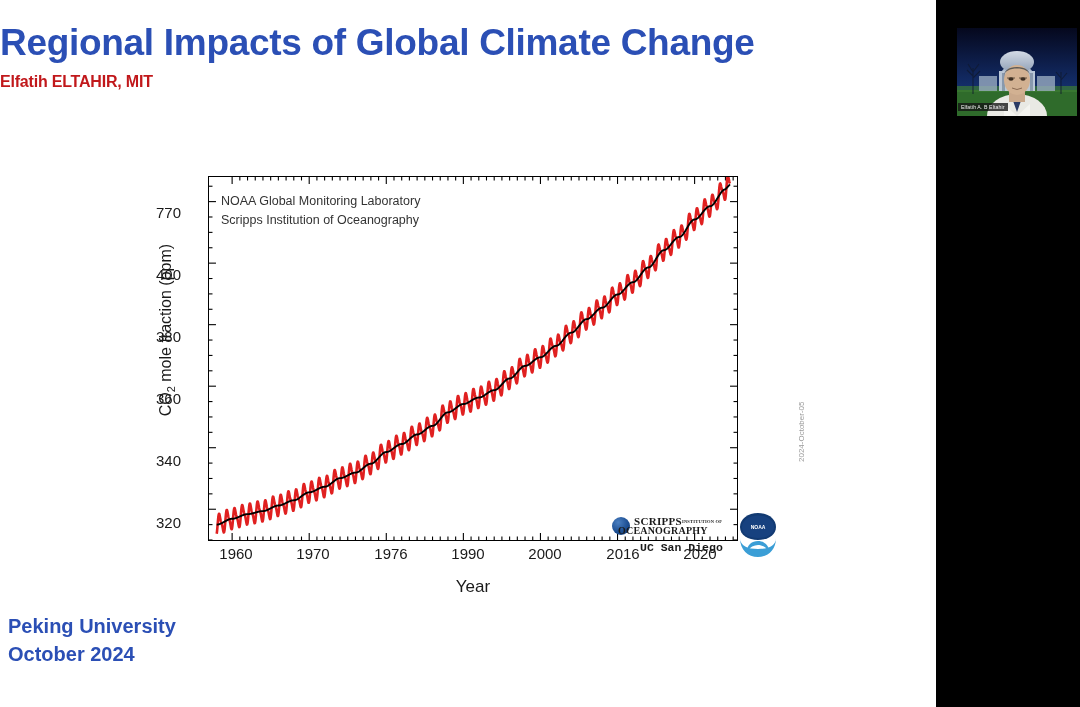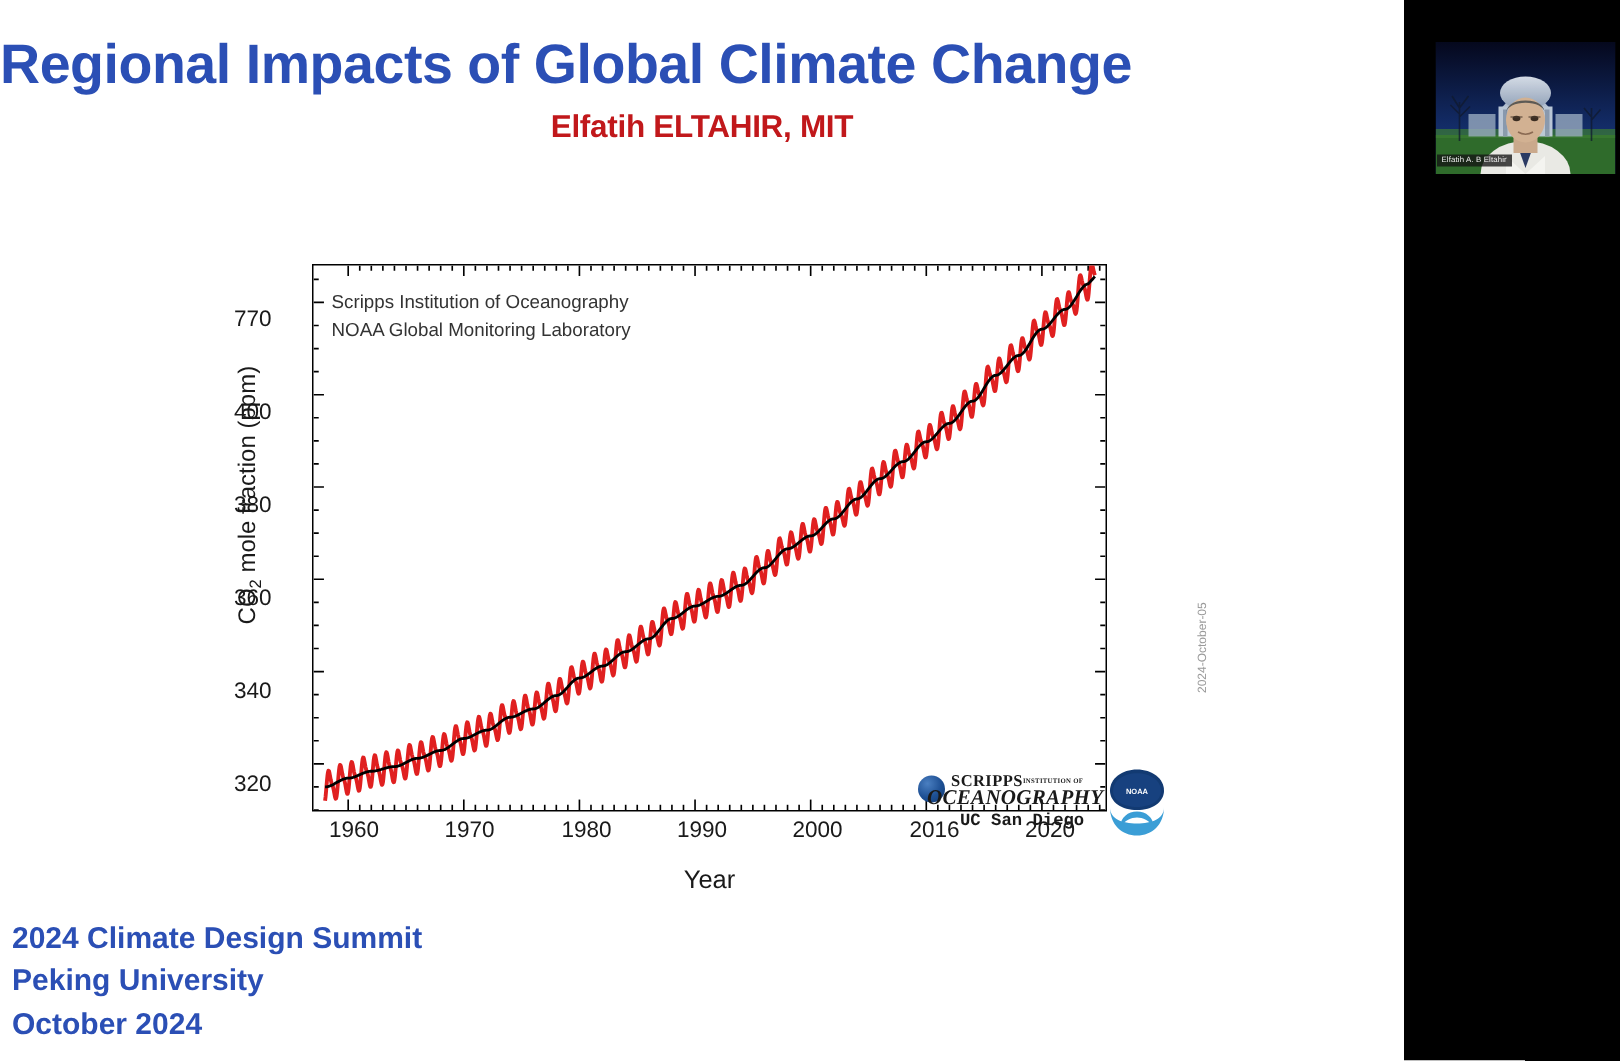--- a/index.html
+++ b/index.html
@@ -11,22 +11,22 @@
 
   
   .slide{position:absolute;left:0;top:0;width:936px;height:707px;background:#ffffff;}
 
   .slide-title{
     position:absolute;left:0;top:22px;width:936px;text-align:left;
     font-size:37px;font-weight:bold;color:#2B4FB5;letter-spacing:-0.3px;
     white-space:nowrap;
   }
   .slide-subtitle{
-    position:absolute;left:0;top:73px;width:936px;text-align:center;
-    font-size:21px;font-weight:bold;color:#C1181B;letter-spacing:-0.2px;
+    position:absolute;left:0;top:73px;width:936px;
+    font-size:16px;font-weight:bold;color:#C1181B;letter-spacing:-0.2px;
   }
 
   
   .figure{position:absolute;left:145px;top:145px;width:640px;height:445px;}
 
   .fig-title{
     position:absolute;left:63px;top:0px;width:530px;text-align:center;
     font-size:17px;color:#1a1a1a;white-space:nowrap;
   }
   .fig-title sub{font-size:11px;}
@@ -76,22 +76,22 @@
   
   .logos{position:absolute;left:403px;top:335px;width:165px;height:48px;}
   .scripps{position:absolute;left:0;top:2px;width:112px;height:44px;}
   .scripps-globe{
     position:absolute;left:0;top:3px;width:18px;height:18px;border-radius:50%;
     background:radial-gradient(circle at 35% 30%,#4a7fc1 0%,#1d4f93 55%,#123a72 100%);
   }
   .scripps-w1{position:absolute;left:22px;top:1px;font-size:11px;font-weight:bold;
     color:#1a1a1a;font-family:"Liberation Serif",serif;letter-spacing:0.3px;}
   .scripps-tiny{font-size:4.5px;letter-spacing:0.2px;vertical-align:2px;}
-  .scripps-w2{position:absolute;left:6px;top:11px;font-size:14px;font-weight:bold;
-    color:#1a1a1a;font-family:"Liberation Serif",serif;letter-spacing:0.2px;font-style:italic;}
+  .scripps-w2{position:absolute;left:6px;top:11px;font-size:10px;font-weight:bold;
+    color:#1a1a1a;font-family:"Liberation Serif",serif;letter-spacing:0.2px;}
   .scripps-w3{position:absolute;left:28px;top:27px;font-size:11.5px;font-weight:bold;
     color:#1a1a1a;font-family:Liberation Mono, monospace;}
   .noaa{position:absolute;left:126px;top:0px;width:40px;height:46px;}
 
   
   .footer{position:absolute;left:8px;top:612px;width:500px;
     font-size:20px;font-weight:bold;color:#2B4FB5;line-height:1.42;}
   .footer div{white-space:nowrap;}
 
   
@@ -124,21 +124,21 @@
 
       <div class="ytick" style="top:59px;">770</div>
       <div class="ytick" style="top:121px;">400</div>
       <div class="ytick" style="top:183px;">380</div>
       <div class="ytick" style="top:245px;">360</div>
       <div class="ytick" style="top:307px;">340</div>
       <div class="ytick" style="top:369px;">320</div>
 
       <div class="xtick" style="left:56px;">1960</div>
       <div class="xtick" style="left:133px;text-align:center;">1970</div>
-      <div class="xtick" style="left:211px;">1980</div>
+      <div class="xtick" style="left:211px;">1976</div>
       <div class="xtick" style="left:288px;">1990</div>
       <div class="xtick" style="left:365px;">2000</div>
       <div class="xtick" style="left:443px;">2016</div>
       <div class="xtick" style="left:520px;">2020</div>
 
       <div class="plotbox">
         <svg class="plot-svg" viewBox="0 0 530 365" preserveAspectRatio="none">
           <g id="ticks" stroke="#000" stroke-width="1.1">
               <line x1="23.21167883211679" y1="365" x2="23.21167883211679" y2="358"></line>
               <line x1="23.21167883211679" y1="0" x2="23.21167883211679" y2="7"></line>
@@ -319,22 +319,22 @@
               <line x1="0" y1="24.745762711864415" x2="7" y2="24.745762711864415"></line>
               <line x1="530" y1="24.745762711864415" x2="523" y2="24.745762711864415"></line>
               <line x1="0" y1="9.279661016949149" x2="3.5" y2="9.279661016949149"></line>
               <line x1="530" y1="9.279661016949149" x2="526.5" y2="9.279661016949149"></line>
             </g>
           <path id="co2-seasonal" fill="none" stroke="#E02020" stroke-width="2.6" stroke-linejoin="round" d="M7.74 358.72L8.06 356.28L8.38 352.89L8.70 349.00L9.03 345.16L9.35 341.92L9.67 339.68L9.99 338.65L10.32 338.80L10.64 339.89L10.96 341.56L11.28 343.41L11.61 345.10L11.93 346.45L12.25 347.47L12.57 348.28L12.90 349.12L13.22 350.19L13.54 351.60L13.86 353.31L14.18 355.10L14.51 356.60L14.83 357.42L15.15 357.21L15.47 355.78L15.80 353.16L16.12 349.61L16.44 345.58L16.76 341.61L17.09 338.26L17.41 335.92L17.73 334.80L18.05 334.88L18.38 335.92L18.70 337.55L19.02 339.37L19.34 341.06L19.67 342.42L19.99 343.46L20.31 344.31L20.63 345.20L20.95 346.34L21.28 347.84L21.60 349.65L21.92 351.54L22.24 353.18L22.57 354.14L22.89 354.09L23.21 352.84L23.53 350.40L23.86 347.01L24.18 343.13L24.50 339.31L24.82 336.08L25.15 333.86L25.47 332.85L25.79 333.02L26.11 334.13L26.44 335.82L26.76 337.69L27.08 339.41L27.40 340.80L27.73 341.85L28.05 342.69L28.37 343.56L28.69 344.67L29.01 346.12L29.34 347.86L29.66 349.68L29.98 351.22L30.30 352.08L30.63 351.91L30.95 350.52L31.27 347.94L31.59 344.43L31.92 340.43L32.24 336.51L32.56 333.19L32.88 330.89L33.21 329.81L33.53 329.92L33.85 331.00L34.17 332.66L34.50 334.51L34.82 336.22L35.14 337.62L35.46 338.68L35.78 339.56L36.11 340.47L36.43 341.63L36.75 343.15L37.07 344.97L37.40 346.88L37.72 348.52L38.04 349.50L38.36 349.45L38.69 348.20L39.01 345.76L39.33 342.38L39.65 338.51L39.98 334.70L40.30 331.49L40.62 329.29L40.94 328.30L41.27 328.49L41.59 329.63L41.91 331.36L42.23 333.26L42.55 335.02L42.88 336.44L43.20 337.52L43.52 338.41L43.84 339.33L44.17 340.47L44.49 341.97L44.81 343.76L45.13 345.63L45.46 347.21L45.78 348.12L46.10 348.00L46.42 346.66L46.75 344.12L47.07 340.66L47.39 336.71L47.71 332.83L48.04 329.56L48.36 327.30L48.68 326.27L49.00 326.43L49.32 327.54L49.65 329.25L49.97 331.14L50.29 332.89L50.61 334.32L50.94 335.41L51.26 336.32L51.58 337.26L51.90 338.45L52.23 339.99L52.55 341.83L52.87 343.76L53.19 345.41L53.52 346.39L53.84 346.36L54.16 345.11L54.48 342.67L54.81 339.28L55.13 335.39L55.45 331.56L55.77 328.32L56.09 326.09L56.42 325.06L56.74 325.21L57.06 326.31L57.38 327.99L57.71 329.84L58.03 331.54L58.35 332.90L58.67 333.92L59.00 334.75L59.32 335.59L59.64 336.67L59.96 338.09L60.29 339.81L60.61 341.60L60.93 343.11L61.25 343.94L61.58 343.74L61.90 342.33L62.22 339.72L62.54 336.17L62.86 332.15L63.19 328.20L63.51 324.85L63.83 322.52L64.15 321.41L64.48 321.50L64.80 322.55L65.12 324.19L65.44 326.02L65.77 327.71L66.09 329.08L66.41 330.12L66.73 330.98L67.06 331.88L67.38 333.02L67.70 334.53L68.02 336.34L68.35 338.24L68.67 339.87L68.99 340.84L69.31 340.79L69.64 339.54L69.96 337.10L70.28 333.71L70.60 329.83L70.92 326.00L71.25 322.76L71.57 320.53L71.89 319.51L72.21 319.67L72.54 320.77L72.86 322.45L73.18 324.31L73.50 326.02L73.83 327.39L74.15 328.42L74.47 329.25L74.79 330.10L75.12 331.19L75.44 332.62L75.76 334.35L76.08 336.15L76.41 337.67L76.73 338.51L77.05 338.32L77.37 336.91L77.69 334.31L78.02 330.78L78.34 326.77L78.66 322.82L78.98 319.48L79.31 317.16L79.63 316.07L79.95 316.16L80.27 317.22L80.60 318.87L80.92 320.70L81.24 322.40L81.56 323.78L81.89 324.83L82.21 325.70L82.53 326.60L82.85 327.75L83.18 329.25L83.50 331.07L83.82 332.97L84.14 334.61L84.46 335.58L84.79 335.53L85.11 334.28L85.43 331.84L85.75 328.44L86.08 324.54L86.40 320.69L86.72 317.42L87.04 315.15L87.37 314.09L87.69 314.20L88.01 315.26L88.33 316.88L88.66 318.68L88.98 320.32L89.30 321.63L89.62 322.59L89.95 323.35L90.27 324.12L90.59 325.13L90.91 326.48L91.23 328.13L91.56 329.84L91.88 331.28L92.20 332.03L92.52 331.76L92.85 330.26L93.17 327.58L93.49 323.96L93.81 319.86L94.14 315.83L94.46 312.40L94.78 310.00L95.10 308.82L95.43 308.84L95.75 309.82L96.07 311.40L96.39 313.16L96.72 314.79L97.04 316.11L97.36 317.10L97.68 317.91L98.00 318.76L98.33 319.86L98.65 321.33L98.97 323.11L99.29 324.99L99.62 326.60L99.94 327.55L100.26 327.50L100.58 326.24L100.91 323.80L101.23 320.41L101.55 316.52L101.87 312.69L102.20 309.45L102.52 307.22L102.84 306.19L103.16 306.35L103.49 307.44L103.81 309.12L104.13 310.97L104.45 312.67L104.77 314.03L105.10 315.05L105.42 315.88L105.74 316.72L106.06 317.80L106.39 319.22L106.71 320.94L107.03 322.73L107.35 324.24L107.68 325.07L108.00 324.88L108.32 323.46L108.64 320.85L108.97 317.31L109.29 313.28L109.61 309.33L109.93 305.98L110.26 303.65L110.58 302.54L110.90 302.63L111.22 303.68L111.55 305.32L111.87 307.15L112.19 308.84L112.51 310.21L112.83 311.26L113.16 312.11L113.48 313.01L113.80 314.15L114.12 315.66L114.45 317.47L114.77 319.37L115.09 321.00L115.41 321.97L115.74 321.92L116.06 320.67L116.38 318.23L116.70 314.83L117.03 310.92L117.35 307.06L117.67 303.79L117.99 301.52L118.32 300.45L118.64 300.55L118.96 301.59L119.28 303.20L119.60 304.99L119.93 306.62L120.25 307.91L120.57 308.85L120.89 309.59L121.22 310.35L121.54 311.34L121.86 312.68L122.18 314.30L122.51 316.00L122.83 317.42L123.15 318.15L123.47 317.86L123.80 316.34L124.12 313.64L124.44 310.00L124.76 305.88L125.09 301.83L125.41 298.39L125.73 295.97L126.05 294.77L126.37 294.77L126.70 295.74L127.02 297.29L127.34 299.04L127.66 300.66L127.99 301.96L128.31 302.94L128.63 303.74L128.95 304.58L129.28 305.67L129.60 307.13L129.92 308.90L130.24 310.77L130.57 312.38L130.89 313.33L131.21 313.27L131.53 312.01L131.86 309.57L132.18 306.18L132.50 302.29L132.82 298.46L133.14 295.22L133.47 292.99L133.79 291.96L134.11 292.12L134.43 293.22L134.76 294.89L135.08 296.74L135.40 298.44L135.72 299.80L136.05 300.83L136.37 301.65L136.69 302.49L137.01 303.57L137.34 305.00L137.66 306.71L137.98 308.50L138.30 310.02L138.63 310.84L138.95 310.65L139.27 309.23L139.59 306.62L139.91 303.08L140.24 299.05L140.56 295.10L140.88 291.75L141.20 289.42L141.53 288.32L141.85 288.40L142.17 289.45L142.49 291.09L142.82 292.92L143.14 294.61L143.46 295.98L143.78 297.03L144.11 297.89L144.43 298.78L144.75 299.93L145.07 301.43L145.40 303.24L145.72 305.14L146.04 306.77L146.36 307.74L146.68 307.70L147.01 306.44L147.33 304.00L147.65 300.59L147.97 296.69L148.30 292.83L148.62 289.55L148.94 287.27L149.26 286.20L149.59 286.30L149.91 287.33L150.23 288.94L150.55 290.72L150.88 292.34L151.20 293.62L151.52 294.56L151.84 295.29L152.17 296.04L152.49 297.03L152.81 298.35L153.13 299.97L153.45 301.66L153.78 303.06L154.10 303.79L154.42 303.48L154.74 301.96L155.07 299.24L155.39 295.60L155.71 291.47L156.03 287.41L156.36 283.96L156.68 281.53L157.00 280.32L157.32 280.32L157.65 281.27L157.97 282.82L158.29 284.56L158.61 286.17L158.94 287.47L159.26 288.44L159.58 289.23L159.90 290.06L160.23 291.15L160.55 292.60L160.87 294.37L161.19 296.24L161.51 297.84L161.84 298.79L162.16 298.73L162.48 297.47L162.80 295.02L163.13 291.61L163.45 287.69L163.77 283.80L164.09 280.50L164.42 278.18L164.74 277.07L165.06 277.12L165.38 278.11L165.71 279.66L166.03 281.38L166.35 282.93L166.67 284.15L167.00 285.02L167.32 285.68L167.64 286.35L167.96 287.26L168.28 288.50L168.61 290.03L168.93 291.64L169.25 292.96L169.57 293.60L169.90 293.21L170.22 291.60L170.54 288.79L170.86 285.06L171.19 280.85L171.51 276.70L171.83 273.17L172.15 270.65L172.48 269.37L172.80 269.28L173.12 270.16L173.44 271.64L173.77 273.31L174.09 274.85L174.41 276.08L174.73 277.00L175.05 277.73L175.38 278.52L175.70 279.56L176.02 280.97L176.34 282.70L176.67 284.54L176.99 286.12L177.31 287.05L177.63 286.98L177.96 285.72L178.28 283.27L178.60 279.87L178.92 275.97L179.25 272.12L179.57 268.86L179.89 266.59L180.21 265.53L180.54 265.64L180.86 266.69L181.18 268.32L181.50 270.12L181.82 271.76L182.15 273.06L182.47 274.02L182.79 274.78L183.11 275.56L183.44 276.57L183.76 277.92L184.08 279.56L184.40 281.28L184.73 282.72L185.05 283.47L185.37 283.19L185.69 281.70L186.02 279.01L186.34 275.39L186.66 271.29L186.98 267.26L187.31 263.84L187.63 261.44L187.95 260.26L188.27 260.28L188.59 261.26L188.92 262.83L189.24 264.60L189.56 266.23L189.88 267.55L190.21 268.54L190.53 269.35L190.85 270.20L191.17 271.30L191.50 272.77L191.82 274.55L192.14 276.42L192.46 278.04L192.79 278.99L193.11 278.93L193.43 277.68L193.75 275.23L194.08 271.82L194.40 267.91L194.72 264.05L195.04 260.77L195.36 258.48L195.69 257.40L196.01 257.48L196.33 258.51L196.65 260.10L196.98 261.87L197.30 263.47L197.62 264.74L197.94 265.66L198.27 266.38L198.59 267.12L198.91 268.08L199.23 269.39L199.56 270.99L199.88 272.66L200.20 274.04L200.52 274.75L200.85 274.43L201.17 272.88L201.49 270.15L201.81 266.48L202.14 262.33L202.46 258.26L202.78 254.79L203.10 252.34L203.42 251.12L203.75 251.09L204.07 252.03L204.39 253.56L204.71 255.29L205.04 256.88L205.36 258.16L205.68 259.12L206.00 259.90L206.33 260.72L206.65 261.80L206.97 263.25L207.29 265.01L207.62 266.86L207.94 268.46L208.26 269.41L208.58 269.35L208.91 268.09L209.23 265.64L209.55 262.24L209.87 258.34L210.19 254.48L210.52 251.21L210.84 248.93L211.16 247.86L211.48 247.96L211.81 249.01L212.13 250.62L212.45 252.40L212.77 254.03L213.10 255.32L213.42 256.27L213.74 257.01L214.06 257.77L214.39 258.76L214.71 260.09L215.03 261.72L215.35 263.42L215.68 264.83L216.00 265.57L216.32 265.27L216.64 263.76L216.96 261.05L217.29 257.41L217.61 253.29L217.93 249.25L218.25 245.80L218.58 243.38L218.90 242.19L219.22 242.19L219.54 243.15L219.87 244.71L220.19 246.46L220.51 248.08L220.83 249.38L221.16 250.36L221.48 251.15L221.80 251.99L222.12 253.09L222.45 254.54L222.77 256.32L223.09 258.18L223.41 259.79L223.73 260.74L224.06 260.68L224.38 259.43L224.70 256.97L225.02 253.55L225.35 249.62L225.67 245.72L225.99 242.40L226.31 240.06L226.64 238.91L226.96 238.94L227.28 239.89L227.60 241.40L227.93 243.08L228.25 244.60L228.57 245.77L228.89 246.59L229.22 247.20L229.54 247.82L229.86 248.68L230.18 249.87L230.50 251.35L230.83 252.89L231.15 254.16L231.47 254.74L231.79 254.29L232.12 252.62L232.44 249.76L232.76 245.97L233.08 241.70L233.41 237.50L233.73 233.91L234.05 231.34L234.37 230.00L234.70 229.86L235.02 230.69L235.34 232.12L235.66 233.74L235.99 235.24L236.31 236.43L236.63 237.30L236.95 238.00L237.27 238.75L237.60 239.76L237.92 241.15L238.24 242.86L238.56 244.67L238.89 246.24L239.21 247.16L239.53 247.08L239.85 245.82L240.18 243.37L240.50 239.97L240.82 236.07L241.14 232.21L241.47 228.94L241.79 226.67L242.11 225.61L242.43 225.72L242.76 226.76L243.08 228.38L243.40 230.17L243.72 231.81L244.05 233.11L244.37 234.06L244.69 234.81L245.01 235.58L245.33 236.58L245.66 237.92L245.98 239.55L246.30 241.26L246.62 242.69L246.95 243.43L247.27 243.15L247.59 241.64L247.91 238.94L248.24 235.32L248.56 231.21L248.88 227.17L249.20 223.74L249.53 221.32L249.85 220.14L250.17 220.15L250.49 221.12L250.82 222.68L251.14 224.44L251.46 226.07L251.78 227.37L252.10 228.36L252.43 229.16L252.75 230.01L253.07 231.11L253.39 232.57L253.72 234.35L254.04 236.22L254.36 237.83L254.68 238.78L255.01 238.72L255.33 237.47L255.65 235.02L255.97 231.63L256.30 227.74L256.62 223.90L256.94 220.65L257.26 218.40L257.59 217.36L257.91 217.50L258.23 218.58L258.55 220.24L258.87 222.07L259.20 223.75L259.52 225.09L259.84 226.09L260.16 226.89L260.49 227.71L260.81 228.76L261.13 230.15L261.45 231.85L261.78 233.61L262.10 235.09L262.42 235.89L262.74 235.66L263.07 234.22L263.39 231.58L263.71 228.01L264.03 223.96L264.36 219.97L264.68 216.60L265.00 214.24L265.32 213.11L265.64 213.17L265.97 214.19L266.29 215.81L266.61 217.61L266.93 219.28L267.26 220.63L267.58 221.66L267.90 222.50L268.22 223.38L268.55 224.50L268.87 225.99L269.19 227.79L269.51 229.68L269.84 231.31L270.16 232.27L270.48 232.22L270.80 230.97L271.13 228.52L271.45 225.13L271.77 221.23L272.09 217.38L272.41 214.13L272.74 211.87L273.06 210.81L273.38 210.94L273.70 212.00L274.03 213.64L274.35 215.45L274.67 217.11L274.99 218.43L275.32 219.40L275.64 220.18L275.96 220.97L276.28 222.00L276.61 223.37L276.93 225.03L277.25 226.76L277.57 228.22L277.90 228.99L278.22 228.73L278.54 227.26L278.86 224.59L279.18 220.99L279.51 216.91L279.83 212.90L280.15 209.50L280.47 207.11L280.80 205.95L281.12 205.99L281.44 206.99L281.76 208.57L282.09 210.36L282.41 212.00L282.73 213.33L283.05 214.34L283.38 215.16L283.70 216.02L284.02 217.13L284.34 218.61L284.67 220.40L284.99 222.28L285.31 223.90L285.63 224.85L285.95 224.80L286.28 223.55L286.60 221.10L286.92 217.68L287.24 213.76L287.57 209.88L287.89 206.57L288.21 204.26L288.53 203.14L288.86 203.19L289.18 204.18L289.50 205.73L289.82 207.45L290.15 209.01L290.47 210.22L290.79 211.09L291.11 211.75L291.44 212.42L291.76 213.33L292.08 214.57L292.40 216.11L292.73 217.71L293.05 219.03L293.37 219.67L293.69 219.28L294.01 217.67L294.34 214.87L294.66 211.13L294.98 206.92L295.30 202.77L295.63 199.24L295.95 196.73L296.27 195.44L296.59 195.36L296.92 196.24L297.24 197.71L297.56 199.38L297.88 200.92L298.21 202.15L298.53 203.07L298.85 203.80L299.17 204.59L299.50 205.63L299.82 207.04L300.14 208.78L300.46 210.61L300.78 212.19L301.11 213.12L301.43 213.05L301.75 211.79L302.07 209.34L302.40 205.92L302.72 201.99L303.04 198.10L303.36 194.79L303.69 192.46L304.01 191.33L304.33 191.37L304.65 192.34L304.98 193.87L305.30 195.57L305.62 197.11L305.94 198.30L306.27 199.14L306.59 199.78L306.91 200.43L307.23 201.31L307.55 202.52L307.88 204.03L308.20 205.61L308.52 206.90L308.84 207.51L309.17 207.09L309.49 205.45L309.81 202.62L310.13 198.86L310.46 194.61L310.78 190.44L311.10 186.88L311.42 184.34L311.75 183.03L312.07 182.91L312.39 183.77L312.71 185.22L313.04 186.87L313.36 188.39L313.68 189.60L314.00 190.49L314.32 191.21L314.65 191.97L314.97 193.00L315.29 194.40L315.61 196.12L315.94 197.95L316.26 199.52L316.58 200.44L316.90 200.37L317.23 199.11L317.55 196.66L317.87 193.26L318.19 189.36L318.52 185.50L318.84 182.23L319.16 179.95L319.48 178.88L319.81 178.99L320.13 180.03L320.45 181.64L320.77 183.42L321.09 185.05L321.42 186.34L321.74 187.29L322.06 188.03L322.38 188.79L322.71 189.78L323.03 191.11L323.35 192.74L323.67 194.44L324.00 195.85L324.32 196.59L324.64 196.29L324.96 194.78L325.29 192.07L325.61 188.43L325.93 184.32L326.25 180.27L326.58 176.83L326.90 174.40L327.22 173.21L327.54 173.21L327.86 174.17L328.19 175.73L328.51 177.48L328.83 179.10L329.15 180.40L329.48 181.38L329.80 182.18L330.12 183.01L330.44 184.11L330.77 185.57L331.09 187.34L331.41 189.21L331.73 190.81L332.06 191.76L332.38 191.70L332.70 190.45L333.02 188.00L333.35 184.59L333.67 180.66L333.99 176.78L334.31 173.48L334.64 171.17L334.96 170.06L335.28 170.12L335.60 171.11L335.92 172.67L336.25 174.39L336.57 175.96L336.89 177.18L337.21 178.05L337.54 178.72L337.86 179.41L338.18 180.32L338.50 181.57L338.83 183.12L339.15 184.73L339.47 186.06L339.79 186.71L340.12 186.33L340.44 184.73L340.76 181.93L341.08 178.21L341.41 174.00L341.73 169.87L342.05 166.34L342.37 163.84L342.69 162.56L343.02 162.49L343.34 163.38L343.66 164.86L343.98 166.54L344.31 168.09L344.63 169.33L344.95 170.24L345.27 170.99L345.60 171.78L345.92 172.82L346.24 174.24L346.56 175.98L346.89 177.81L347.21 179.40L347.53 180.33L347.85 180.26L348.18 179.00L348.50 176.55L348.82 173.13L349.14 169.20L349.46 165.30L349.79 161.98L350.11 159.65L350.43 158.51L350.75 158.54L351.08 159.49L351.40 161.01L351.72 162.70L352.04 164.22L352.37 165.40L352.69 166.23L353.01 166.85L353.33 167.48L353.66 168.34L353.98 169.54L354.30 171.03L354.62 172.59L354.95 173.86L355.27 174.45L355.59 174.01L355.91 172.35L356.23 169.50L356.56 165.72L356.88 161.46L357.20 157.27L357.52 153.69L357.85 151.13L358.17 149.80L358.49 149.67L358.81 150.51L359.14 151.94L359.46 153.57L359.78 155.08L360.10 156.27L360.43 157.15L360.75 157.86L361.07 158.61L361.39 159.63L361.72 161.02L362.04 162.73L362.36 164.55L362.68 166.12L363.00 167.04L363.33 166.96L363.65 165.70L363.97 163.25L364.29 159.83L364.62 155.89L364.94 152.00L365.26 148.67L365.58 146.33L365.91 145.19L366.23 145.21L366.55 146.16L366.87 147.68L367.20 149.36L367.52 150.87L367.84 152.04L368.16 152.86L368.49 153.47L368.81 154.10L369.13 154.95L369.45 156.14L369.77 157.62L370.10 159.17L370.42 160.43L370.74 161.02L371.06 160.57L371.39 158.90L371.71 156.04L372.03 152.24L372.35 147.97L372.68 143.77L373.00 140.18L373.32 137.61L373.64 136.28L373.97 136.14L374.29 136.97L374.61 138.39L374.93 140.02L375.26 141.51L375.58 142.70L375.90 143.58L376.22 144.28L376.55 145.03L376.87 146.04L377.19 147.42L377.51 149.13L377.83 150.95L378.16 152.51L378.48 153.43L378.80 153.35L379.12 152.09L379.45 149.64L379.77 146.23L380.09 142.31L380.41 138.43L380.74 135.13L381.06 132.82L381.38 131.70L381.70 131.76L382.03 132.75L382.35 134.31L382.67 136.04L382.99 137.60L383.32 138.82L383.64 139.70L383.96 140.37L384.28 141.05L384.60 141.96L384.93 143.22L385.25 144.76L385.57 146.37L385.89 147.71L386.22 148.35L386.54 147.97L386.86 146.37L387.18 143.58L387.51 139.85L387.83 135.65L388.15 131.51L388.47 127.99L388.80 125.48L389.12 124.21L389.44 124.13L389.76 125.02L390.09 126.50L390.41 128.18L390.73 129.73L391.05 130.97L391.37 131.89L391.70 132.63L392.02 133.42L392.34 134.47L392.66 135.88L392.99 137.62L393.31 139.46L393.63 141.04L393.95 141.97L394.28 141.91L394.60 140.65L394.92 138.20L395.24 134.78L395.57 130.84L395.89 126.95L396.21 123.63L396.53 121.29L396.86 120.15L397.18 120.18L397.50 121.14L397.82 122.66L398.14 124.34L398.47 125.87L398.79 127.04L399.11 127.87L399.43 128.49L399.76 129.12L400.08 129.99L400.40 131.18L400.72 132.67L401.05 134.23L401.37 135.51L401.69 136.10L402.01 135.66L402.34 134.00L402.66 131.15L402.98 127.36L403.30 123.10L403.63 118.91L403.95 115.33L404.27 112.77L404.59 111.44L404.91 111.31L405.24 112.15L405.56 113.58L405.88 115.22L406.20 116.72L406.53 117.92L406.85 118.80L407.17 119.50L407.49 120.26L407.82 121.27L408.14 122.66L408.46 124.38L408.78 126.19L409.11 127.76L409.43 128.68L409.75 128.61L410.07 127.35L410.40 124.90L410.72 121.48L411.04 117.55L411.36 113.66L411.68 110.35L412.01 108.03L412.33 106.91L412.65 106.95L412.97 107.92L413.30 109.46L413.62 111.17L413.94 112.71L414.26 113.91L414.59 114.76L414.91 115.40L415.23 116.06L415.55 116.95L415.88 118.18L416.20 119.69L416.52 121.28L416.84 122.58L417.17 123.20L417.49 122.79L417.81 121.16L418.13 118.34L418.45 114.58L418.78 110.35L419.10 106.19L419.42 102.64L419.74 100.10L420.07 98.80L420.39 98.70L420.71 99.56L421.03 101.02L421.36 102.68L421.68 104.20L422.00 105.42L422.32 106.32L422.65 107.04L422.97 107.82L423.29 108.85L423.61 110.25L423.94 111.98L424.26 113.80L424.58 115.38L424.90 116.31L425.23 116.23L425.55 114.97L425.87 112.52L426.19 109.09L426.51 105.15L426.84 101.24L427.16 97.90L427.48 95.55L427.80 94.39L428.13 94.39L428.45 95.32L428.77 96.81L429.09 98.46L429.42 99.95L429.74 101.09L430.06 101.88L430.38 102.46L430.71 103.05L431.03 103.87L431.35 105.02L431.67 106.46L432.00 107.98L432.32 109.20L432.64 109.75L432.96 109.26L433.28 107.55L433.61 104.65L433.93 100.82L434.25 96.51L434.57 92.27L434.90 88.64L435.22 86.04L435.54 84.67L435.86 84.49L436.19 85.29L436.51 86.68L436.83 88.27L437.15 89.74L437.48 90.90L437.80 91.75L438.12 92.42L438.44 93.15L438.77 94.14L439.09 95.51L439.41 97.20L439.73 99.00L440.05 100.56L440.38 101.47L440.70 101.39L441.02 100.13L441.34 97.67L441.67 94.23L441.99 90.28L442.31 86.35L442.63 82.98L442.96 80.60L443.28 79.40L443.60 79.36L443.92 80.25L444.25 81.69L444.57 83.29L444.89 84.72L445.21 85.80L445.54 86.52L445.86 87.04L446.18 87.56L446.50 88.31L446.82 89.39L447.15 90.76L447.47 92.20L447.79 93.35L448.11 93.81L448.44 93.25L448.76 91.47L449.08 88.49L449.40 84.58L449.73 80.19L450.05 75.88L450.37 72.18L450.69 69.50L451.02 68.05L451.34 67.81L451.66 68.54L451.98 69.87L452.31 71.40L452.63 72.81L452.95 73.91L453.27 74.70L453.59 75.33L453.92 76.01L454.24 76.96L454.56 78.29L454.88 79.96L455.21 81.73L455.53 83.27L455.85 84.16L456.17 84.07L456.50 82.80L456.82 80.35L457.14 76.93L457.46 73.00L457.79 69.10L458.11 65.78L458.43 63.45L458.75 62.31L459.08 62.34L459.40 63.29L459.72 64.82L460.04 66.50L460.36 68.02L460.69 69.20L461.01 70.03L461.33 70.65L461.65 71.28L461.98 72.14L462.30 73.34L462.62 74.83L462.94 76.39L463.27 77.66L463.59 78.25L463.91 77.81L464.23 76.15L464.56 73.30L464.88 69.52L465.20 65.26L465.52 61.07L465.85 57.49L466.17 54.93L466.49 53.60L466.81 53.47L467.14 54.31L467.46 55.74L467.78 57.37L468.10 58.88L468.42 60.07L468.75 60.95L469.07 61.66L469.39 62.41L469.71 63.43L470.04 64.82L470.36 66.53L470.68 68.35L471.00 69.92L471.33 70.84L471.65 70.77L471.97 69.50L472.29 67.05L472.62 63.61L472.94 59.65L473.26 55.72L473.58 52.35L473.91 49.96L474.23 48.76L474.55 48.71L474.87 49.59L475.19 51.03L475.52 52.62L475.84 54.04L476.16 55.12L476.48 55.84L476.81 56.34L477.13 56.86L477.45 57.60L477.77 58.67L478.10 60.03L478.42 61.46L478.74 62.60L479.06 63.06L479.39 62.48L479.71 60.69L480.03 57.70L480.35 53.78L480.68 49.39L481.00 45.07L481.32 41.35L481.64 38.67L481.96 37.21L482.29 36.96L482.61 37.68L482.93 39.00L483.25 40.52L483.58 41.92L483.90 43.02L484.22 43.81L484.54 44.43L484.87 45.10L485.19 46.05L485.51 47.37L485.83 49.03L486.16 50.81L486.48 52.34L486.80 53.23L487.12 53.14L487.45 51.87L487.77 49.42L488.09 46.00L488.41 42.07L488.73 38.17L489.06 34.85L489.38 32.52L489.70 31.38L490.02 31.40L490.35 32.36L490.67 33.88L490.99 35.57L491.31 37.09L491.64 38.27L491.96 39.10L492.28 39.71L492.60 40.35L492.93 41.21L493.25 42.41L493.57 43.90L493.89 45.46L494.22 46.73L494.54 47.32L494.86 46.88L495.18 45.22L495.50 42.37L495.83 38.59L496.15 34.33L496.47 30.14L496.79 26.55L497.12 24.00L497.44 22.67L497.76 22.54L498.08 23.37L498.41 24.81L498.73 26.44L499.05 27.95L499.37 29.14L499.70 30.02L500.02 30.73L500.34 31.48L500.66 32.50L500.99 33.89L501.31 35.60L501.63 37.42L501.95 38.99L502.27 39.91L502.60 39.83L502.92 38.57L503.24 36.11L503.56 32.68L503.89 28.72L504.21 24.80L504.53 21.44L504.85 19.06L505.18 17.86L505.50 17.83L505.82 18.72L506.14 20.17L506.47 21.77L506.79 23.21L507.11 24.30L507.43 25.03L507.76 25.55L508.08 26.09L508.40 26.84L508.72 27.93L509.05 29.31L509.37 30.76L509.69 31.92L510.01 32.40L510.33 31.84L510.66 30.07L510.98 27.10L511.30 23.20L511.62 18.82L511.95 14.52L512.27 10.83L512.59 8.16L512.91 6.72L513.24 6.49L513.56 7.22L513.88 8.56L514.20 10.10L514.53 11.51L514.85 12.62L515.17 13.42L515.49 14.06L515.82 14.74L516.14 15.70L516.46 17.03L516.78 18.70L517.10 20.48L517.43 22.02L517.75 22.91L518.07 22.82L518.39 21.56L518.72 18.77L519.04 15.05L519.36 10.84L519.68 6.70L520.01 3.17L520.33 0.65L520.65 -0.65L520.97 -0.76L521.30 0.09L521.62 1.52L521.94 3.13L522.26 4.60L522.59 5.75L522.91 6.55"></path>
           <path id="co2-trend" fill="none" stroke="#000000" stroke-width="1.9" stroke-linejoin="round" d="M7.74 349.53L8.06 349.53L8.38 349.50L8.70 349.47L9.03 349.42L9.35 349.36L9.67 349.28L9.99 349.20L10.32 349.10L10.64 348.99L10.96 348.87L11.28 348.75L11.61 348.62L11.93 348.47L12.25 348.33L12.57 348.17L12.90 348.01L13.22 347.84L13.54 347.67L13.86 347.50L14.18 347.32L14.51 347.14L14.83 346.96L15.15 346.78L15.47 346.60L15.80 346.41L16.12 346.23L16.44 346.05L16.76 345.87L17.09 345.69L17.41 345.52L17.73 345.35L18.05 345.18L18.38 345.02L18.70 344.87L19.02 344.72L19.34 344.58L19.67 344.44L19.99 344.32L20.31 344.20L20.63 344.09L20.95 344.00L21.28 343.91L21.60 343.83L21.92 343.77L22.24 343.72L22.57 343.69L22.89 343.66L23.21 343.66L23.53 343.65L23.86 343.63L24.18 343.60L24.50 343.57L24.82 343.52L25.15 343.46L25.47 343.39L25.79 343.31L26.11 343.23L26.44 343.14L26.76 343.04L27.08 342.93L27.40 342.82L27.73 342.70L28.05 342.58L28.37 342.45L28.69 342.32L29.01 342.19L29.34 342.05L29.66 341.91L29.98 341.77L30.30 341.63L30.63 341.48L30.95 341.34L31.27 341.19L31.59 341.05L31.92 340.90L32.24 340.76L32.56 340.62L32.88 340.49L33.21 340.35L33.53 340.22L33.85 340.09L34.17 339.97L34.50 339.85L34.82 339.74L35.14 339.64L35.46 339.54L35.78 339.45L36.11 339.36L36.43 339.28L36.75 339.22L37.07 339.16L37.40 339.11L37.72 339.07L38.04 339.04L38.36 339.02L38.69 339.02L39.01 339.01L39.33 339.00L39.65 338.98L39.98 338.96L40.30 338.92L40.62 338.88L40.94 338.84L41.27 338.79L41.59 338.73L41.91 338.67L42.23 338.60L42.55 338.53L42.88 338.46L43.20 338.38L43.52 338.30L43.84 338.22L44.17 338.13L44.49 338.04L44.81 337.95L45.13 337.85L45.46 337.76L45.78 337.66L46.10 337.57L46.42 337.47L46.75 337.37L47.07 337.28L47.39 337.18L47.71 337.09L48.04 336.99L48.36 336.90L48.68 336.81L49.00 336.73L49.32 336.64L49.65 336.56L49.97 336.48L50.29 336.41L50.61 336.34L50.94 336.27L51.26 336.21L51.58 336.15L51.90 336.10L52.23 336.06L52.55 336.02L52.87 335.98L53.19 335.96L53.52 335.94L53.84 335.93L54.16 335.92L54.48 335.92L54.81 335.90L55.13 335.86L55.45 335.81L55.77 335.76L56.09 335.68L56.42 335.60L56.74 335.51L57.06 335.41L57.38 335.30L57.71 335.18L58.03 335.05L58.35 334.92L58.67 334.78L59.00 334.63L59.32 334.48L59.64 334.32L59.96 334.16L60.29 334.00L60.61 333.83L60.93 333.66L61.25 333.49L61.58 333.31L61.90 333.14L62.22 332.97L62.54 332.79L62.86 332.62L63.19 332.45L63.51 332.28L63.83 332.12L64.15 331.96L64.48 331.80L64.80 331.65L65.12 331.50L65.44 331.36L65.77 331.23L66.09 331.10L66.41 330.98L66.73 330.87L67.06 330.77L67.38 330.68L67.70 330.60L68.02 330.52L68.35 330.47L68.67 330.42L68.99 330.38L69.31 330.36L69.64 330.36L69.96 330.35L70.28 330.33L70.60 330.30L70.92 330.25L71.25 330.20L71.57 330.13L71.89 330.05L72.21 329.97L72.54 329.87L72.86 329.77L73.18 329.65L73.50 329.53L73.83 329.41L74.15 329.27L74.47 329.14L74.79 328.99L75.12 328.84L75.44 328.69L75.76 328.54L76.08 328.38L76.41 328.22L76.73 328.05L77.05 327.89L77.37 327.73L77.69 327.56L78.02 327.40L78.34 327.24L78.66 327.08L78.98 326.92L79.31 326.76L79.63 326.61L79.95 326.46L80.27 326.32L80.60 326.18L80.92 326.05L81.24 325.92L81.56 325.80L81.89 325.69L82.21 325.58L82.53 325.49L82.85 325.40L83.18 325.32L83.50 325.26L83.82 325.20L84.14 325.16L84.46 325.12L84.79 325.10L85.11 325.10L85.43 325.09L85.75 325.06L86.08 325.01L86.40 324.94L86.72 324.85L87.04 324.75L87.37 324.63L87.69 324.50L88.01 324.36L88.33 324.20L88.66 324.02L88.98 323.84L89.30 323.65L89.62 323.44L89.95 323.23L90.27 323.01L90.59 322.79L90.91 322.55L91.23 322.31L91.56 322.07L91.88 321.83L92.20 321.58L92.52 321.33L92.85 321.08L93.17 320.83L93.49 320.57L93.81 320.33L94.14 320.08L94.46 319.84L94.78 319.60L95.10 319.37L95.43 319.14L95.75 318.92L96.07 318.71L96.39 318.51L96.72 318.31L97.04 318.13L97.36 317.96L97.68 317.80L98.00 317.65L98.33 317.52L98.65 317.40L98.97 317.30L99.29 317.21L99.62 317.15L99.94 317.10L100.26 317.07L100.58 317.06L100.91 317.05L101.23 317.03L101.55 316.99L101.87 316.95L102.20 316.89L102.52 316.82L102.84 316.73L103.16 316.64L103.49 316.54L103.81 316.43L104.13 316.31L104.45 316.19L104.77 316.05L105.10 315.91L105.42 315.76L105.74 315.61L106.06 315.45L106.39 315.29L106.71 315.13L107.03 314.96L107.35 314.79L107.68 314.62L108.00 314.45L108.32 314.27L108.64 314.10L108.97 313.92L109.29 313.75L109.61 313.58L109.93 313.41L110.26 313.25L110.58 313.09L110.90 312.93L111.22 312.78L111.55 312.63L111.87 312.49L112.19 312.36L112.51 312.23L112.83 312.11L113.16 312.00L113.48 311.90L113.80 311.81L114.12 311.73L114.45 311.66L114.77 311.60L115.09 311.55L115.41 311.52L115.74 311.49L116.06 311.49L116.38 311.48L116.70 311.44L117.03 311.39L117.35 311.32L117.67 311.22L117.99 311.12L118.32 310.99L118.64 310.85L118.96 310.69L119.28 310.52L119.60 310.33L119.93 310.13L120.25 309.93L120.57 309.71L120.89 309.48L121.22 309.24L121.54 309.00L121.86 308.75L122.18 308.49L122.51 308.23L122.83 307.96L123.15 307.70L123.47 307.43L123.80 307.16L124.12 306.89L124.44 306.62L124.76 306.35L125.09 306.08L125.41 305.82L125.73 305.57L126.05 305.32L126.37 305.07L126.70 304.84L127.02 304.61L127.34 304.39L127.66 304.18L127.99 303.98L128.31 303.80L128.63 303.63L128.95 303.47L129.28 303.33L129.60 303.20L129.92 303.09L130.24 303.00L130.57 302.92L130.89 302.87L131.21 302.84L131.53 302.83L131.86 302.82L132.18 302.80L132.50 302.76L132.82 302.72L133.14 302.66L133.47 302.59L133.79 302.51L134.11 302.41L134.43 302.31L134.76 302.20L135.08 302.08L135.40 301.96L135.72 301.82L136.05 301.68L136.37 301.53L136.69 301.38L137.01 301.23L137.34 301.06L137.66 300.90L137.98 300.73L138.30 300.56L138.63 300.39L138.95 300.22L139.27 300.04L139.59 299.87L139.91 299.70L140.24 299.52L140.56 299.35L140.88 299.18L141.20 299.02L141.53 298.86L141.85 298.70L142.17 298.55L142.49 298.40L142.82 298.26L143.14 298.13L143.46 298.00L143.78 297.88L144.11 297.77L144.43 297.67L144.75 297.58L145.07 297.50L145.40 297.43L145.72 297.37L146.04 297.32L146.36 297.29L146.68 297.27L147.01 297.26L147.33 297.25L147.65 297.21L147.97 297.16L148.30 297.08L148.62 296.99L148.94 296.87L149.26 296.74L149.59 296.59L149.91 296.43L150.23 296.25L150.55 296.06L150.88 295.86L151.20 295.64L151.52 295.41L151.84 295.18L152.17 294.93L152.49 294.68L152.81 294.42L153.13 294.15L153.45 293.88L153.78 293.61L154.10 293.33L154.42 293.05L154.74 292.77L155.07 292.49L155.39 292.21L155.71 291.94L156.03 291.66L156.36 291.39L156.68 291.13L157.00 290.87L157.32 290.61L157.65 290.37L157.97 290.13L158.29 289.91L158.61 289.69L158.94 289.49L159.26 289.29L159.58 289.12L159.90 288.95L160.23 288.80L160.55 288.67L160.87 288.56L161.19 288.46L161.51 288.39L161.84 288.33L162.16 288.30L162.48 288.29L162.80 288.27L163.13 288.23L163.45 288.16L163.77 288.06L164.09 287.93L164.42 287.78L164.74 287.61L165.06 287.42L165.38 287.20L165.71 286.97L166.03 286.72L166.35 286.45L166.67 286.17L167.00 285.87L167.32 285.56L167.64 285.24L167.96 284.91L168.28 284.57L168.61 284.22L168.93 283.87L169.25 283.51L169.57 283.14L169.90 282.78L170.22 282.41L170.54 282.04L170.86 281.68L171.19 281.31L171.51 280.96L171.83 280.60L172.15 280.25L172.48 279.91L172.80 279.58L173.12 279.26L173.44 278.95L173.77 278.65L174.09 278.37L174.41 278.10L174.73 277.85L175.05 277.62L175.38 277.40L175.70 277.21L176.02 277.04L176.34 276.89L176.67 276.77L176.99 276.67L177.31 276.59L177.63 276.55L177.96 276.53L178.28 276.52L178.60 276.49L178.92 276.44L179.25 276.38L179.57 276.29L179.89 276.19L180.21 276.07L180.54 275.94L180.86 275.79L181.18 275.63L181.50 275.46L181.82 275.28L182.15 275.08L182.47 274.88L182.79 274.67L183.11 274.45L183.44 274.22L183.76 273.99L184.08 273.75L184.40 273.51L184.73 273.26L185.05 273.01L185.37 272.76L185.69 272.51L186.02 272.26L186.34 272.01L186.66 271.76L186.98 271.52L187.31 271.27L187.63 271.04L187.95 270.80L188.27 270.58L188.59 270.36L188.92 270.14L189.24 269.94L189.56 269.75L189.88 269.57L190.21 269.39L190.53 269.23L190.85 269.09L191.17 268.95L191.50 268.84L191.82 268.74L192.14 268.65L192.46 268.58L192.79 268.53L193.11 268.50L193.43 268.49L193.75 268.48L194.08 268.44L194.40 268.38L194.72 268.30L195.04 268.20L195.36 268.08L195.69 267.94L196.01 267.78L196.33 267.61L196.65 267.42L196.98 267.21L197.30 266.99L197.62 266.76L197.94 266.52L198.27 266.27L198.59 266.01L198.91 265.74L199.23 265.46L199.56 265.17L199.88 264.88L200.20 264.59L200.52 264.29L200.85 264.00L201.17 263.70L201.49 263.40L201.81 263.10L202.14 262.80L202.46 262.51L202.78 262.22L203.10 261.94L203.42 261.66L203.75 261.39L204.07 261.13L204.39 260.87L204.71 260.63L205.04 260.40L205.36 260.18L205.68 259.98L206.00 259.79L206.33 259.61L206.65 259.45L206.97 259.31L207.29 259.19L207.62 259.09L207.94 259.01L208.26 258.95L208.58 258.91L208.91 258.90L209.23 258.89L209.55 258.86L209.87 258.81L210.19 258.73L210.52 258.64L210.84 258.53L211.16 258.40L211.48 258.26L211.81 258.10L212.13 257.93L212.45 257.75L212.77 257.55L213.10 257.34L213.42 257.12L213.74 256.89L214.06 256.66L214.39 256.41L214.71 256.16L215.03 255.91L215.35 255.64L215.68 255.38L216.00 255.11L216.32 254.84L216.64 254.57L216.96 254.30L217.29 254.03L217.61 253.76L217.93 253.50L218.25 253.24L218.58 252.98L218.90 252.73L219.22 252.49L219.54 252.25L219.87 252.02L220.19 251.80L220.51 251.59L220.83 251.40L221.16 251.21L221.48 251.04L221.80 250.88L222.12 250.74L222.45 250.61L222.77 250.50L223.09 250.41L223.41 250.34L223.73 250.29L224.06 250.25L224.38 250.24L224.70 250.22L225.02 250.17L225.35 250.09L225.67 249.97L225.99 249.83L226.31 249.66L226.64 249.46L226.96 249.23L227.28 248.99L227.60 248.72L227.93 248.42L228.25 248.11L228.57 247.79L228.89 247.44L229.22 247.08L229.54 246.71L229.86 246.33L230.18 245.94L230.50 245.53L230.83 245.12L231.15 244.71L231.47 244.29L231.79 243.86L232.12 243.44L232.44 243.01L232.76 242.59L233.08 242.17L233.41 241.75L233.73 241.34L234.05 240.94L234.37 240.54L234.70 240.16L235.02 239.79L235.34 239.43L235.66 239.09L235.99 238.76L236.31 238.45L236.63 238.16L236.95 237.89L237.27 237.64L237.60 237.42L237.92 237.22L238.24 237.04L238.56 236.90L238.89 236.78L239.21 236.70L239.53 236.65L239.85 236.63L240.18 236.62L240.50 236.59L240.82 236.54L241.14 236.47L241.47 236.38L241.79 236.27L242.11 236.15L242.43 236.01L242.76 235.86L243.08 235.69L243.40 235.52L243.72 235.33L244.05 235.13L244.37 234.91L244.69 234.69L245.01 234.47L245.33 234.23L245.66 233.99L245.98 233.74L246.30 233.49L246.62 233.23L246.95 232.98L247.27 232.72L247.59 232.46L247.91 232.19L248.24 231.93L248.56 231.68L248.88 231.42L249.20 231.17L249.53 230.92L249.85 230.68L250.17 230.44L250.49 230.22L250.82 230.00L251.14 229.79L251.46 229.58L251.78 229.39L252.10 229.22L252.43 229.05L252.75 228.90L253.07 228.76L253.39 228.64L253.72 228.53L254.04 228.44L254.36 228.37L254.68 228.32L255.01 228.29L255.33 228.28L255.65 228.27L255.97 228.25L256.30 228.21L256.62 228.15L256.94 228.08L257.26 228.00L257.59 227.91L257.91 227.80L258.23 227.68L258.55 227.55L258.87 227.41L259.20 227.26L259.52 227.11L259.84 226.94L260.16 226.77L260.49 226.60L260.81 226.41L261.13 226.22L261.45 226.03L261.78 225.84L262.10 225.64L262.42 225.44L262.74 225.23L263.07 225.03L263.39 224.83L263.71 224.63L264.03 224.43L264.36 224.23L264.68 224.03L265.00 223.84L265.32 223.65L265.64 223.47L265.97 223.29L266.29 223.12L266.61 222.96L266.93 222.80L267.26 222.65L267.58 222.51L267.90 222.38L268.22 222.27L268.55 222.16L268.87 222.06L269.19 221.98L269.51 221.91L269.84 221.86L270.16 221.82L270.48 221.79L270.80 221.78L271.13 221.77L271.45 221.75L271.77 221.70L272.09 221.64L272.41 221.56L272.74 221.46L273.06 221.36L273.38 221.23L273.70 221.10L274.03 220.95L274.35 220.79L274.67 220.62L274.99 220.45L275.32 220.26L275.64 220.06L275.96 219.86L276.28 219.65L276.61 219.43L276.93 219.22L277.25 218.99L277.57 218.76L277.90 218.53L278.22 218.30L278.54 218.07L278.86 217.84L279.18 217.61L279.51 217.38L279.83 217.15L280.15 216.93L280.47 216.71L280.80 216.49L281.12 216.28L281.44 216.08L281.76 215.89L282.09 215.70L282.41 215.52L282.73 215.35L283.05 215.19L283.38 215.05L283.70 214.91L284.02 214.79L284.34 214.68L284.67 214.59L284.99 214.51L285.31 214.44L285.63 214.40L285.95 214.37L286.28 214.36L286.60 214.35L286.92 214.30L287.24 214.23L287.57 214.13L287.89 214.00L288.21 213.86L288.53 213.68L288.86 213.49L289.18 213.28L289.50 213.04L289.82 212.79L290.15 212.52L290.47 212.24L290.79 211.94L291.11 211.63L291.44 211.31L291.76 210.98L292.08 210.64L292.40 210.29L292.73 209.94L293.05 209.58L293.37 209.22L293.69 208.85L294.01 208.48L294.34 208.12L294.66 207.75L294.98 207.39L295.30 207.03L295.63 206.67L295.95 206.33L296.27 205.98L296.59 205.65L296.92 205.33L297.24 205.02L297.56 204.73L297.88 204.44L298.21 204.17L298.53 203.92L298.85 203.69L299.17 203.48L299.50 203.28L299.82 203.11L300.14 202.96L300.46 202.84L300.78 202.74L301.11 202.67L301.43 202.62L301.75 202.61L302.07 202.59L302.40 202.54L302.72 202.46L303.04 202.36L303.36 202.22L303.69 202.06L304.01 201.88L304.33 201.67L304.65 201.44L304.98 201.18L305.30 200.91L305.62 200.62L305.94 200.32L306.27 200.00L306.59 199.66L306.91 199.32L307.23 198.96L307.55 198.59L307.88 198.22L308.20 197.84L308.52 197.45L308.84 197.06L309.17 196.66L309.49 196.26L309.81 195.87L310.13 195.47L310.46 195.08L310.78 194.69L311.10 194.31L311.42 193.94L311.75 193.57L312.07 193.21L312.39 192.87L312.71 192.53L313.04 192.21L313.36 191.91L313.68 191.62L314.00 191.35L314.32 191.09L314.65 190.86L314.97 190.65L315.29 190.47L315.61 190.31L315.94 190.17L316.26 190.07L316.58 189.99L316.90 189.94L317.23 189.92L317.55 189.91L317.87 189.88L318.19 189.83L318.52 189.75L318.84 189.66L319.16 189.55L319.48 189.42L319.81 189.28L320.13 189.12L320.45 188.95L320.77 188.77L321.09 188.57L321.42 188.36L321.74 188.14L322.06 187.91L322.38 187.68L322.71 187.43L323.03 187.18L323.35 186.93L323.67 186.67L324.00 186.40L324.32 186.13L324.64 185.86L324.96 185.59L325.29 185.32L325.61 185.05L325.93 184.79L326.25 184.52L326.58 184.26L326.90 184.00L327.22 183.75L327.54 183.51L327.86 183.27L328.19 183.04L328.51 182.82L328.83 182.62L329.15 182.42L329.48 182.23L329.80 182.06L330.12 181.90L330.44 181.76L330.77 181.63L331.09 181.53L331.41 181.43L331.73 181.36L332.06 181.31L332.38 181.27L332.70 181.26L333.02 181.25L333.35 181.20L333.67 181.13L333.99 181.04L334.31 180.92L334.64 180.77L334.96 180.60L335.28 180.41L335.60 180.21L335.92 179.98L336.25 179.74L336.57 179.47L336.89 179.20L337.21 178.91L337.54 178.61L337.86 178.30L338.18 177.97L338.50 177.64L338.83 177.30L339.15 176.96L339.47 176.61L339.79 176.25L340.12 175.90L340.44 175.54L340.76 175.18L341.08 174.83L341.41 174.47L341.73 174.12L342.05 173.78L342.37 173.44L342.69 173.11L343.02 172.78L343.34 172.47L343.66 172.17L343.98 171.88L344.31 171.61L344.63 171.35L344.95 171.10L345.27 170.87L345.60 170.67L345.92 170.48L346.24 170.31L346.56 170.16L346.89 170.04L347.21 169.95L347.53 169.88L347.85 169.83L348.18 169.82L348.50 169.80L348.82 169.75L349.14 169.67L349.46 169.56L349.79 169.41L350.11 169.25L350.43 169.05L350.75 168.83L351.08 168.59L351.40 168.33L351.72 168.04L352.04 167.74L352.37 167.42L352.69 167.08L353.01 166.73L353.33 166.37L353.66 165.99L353.98 165.61L354.30 165.22L354.62 164.81L354.95 164.41L355.27 164.00L355.59 163.58L355.91 163.17L356.23 162.75L356.56 162.34L356.88 161.93L357.20 161.52L357.52 161.12L357.85 160.73L358.17 160.34L358.49 159.97L358.81 159.60L359.14 159.25L359.46 158.92L359.78 158.60L360.10 158.29L360.43 158.01L360.75 157.74L361.07 157.50L361.39 157.28L361.72 157.09L362.04 156.92L362.36 156.78L362.68 156.67L363.00 156.58L363.33 156.53L363.65 156.52L363.97 156.50L364.29 156.45L364.62 156.36L364.94 156.25L365.26 156.10L365.58 155.93L365.91 155.73L366.23 155.51L366.55 155.26L366.87 154.99L367.20 154.70L367.52 154.39L367.84 154.06L368.16 153.72L368.49 153.36L368.81 152.99L369.13 152.60L369.45 152.21L369.77 151.81L370.10 151.40L370.42 150.98L370.74 150.56L371.06 150.14L371.39 149.71L371.71 149.29L372.03 148.86L372.35 148.44L372.68 148.03L373.00 147.62L373.32 147.21L373.64 146.82L373.97 146.44L374.29 146.06L374.61 145.70L374.93 145.36L375.26 145.03L375.58 144.72L375.90 144.43L376.22 144.16L376.55 143.91L376.87 143.69L377.19 143.49L377.51 143.32L377.83 143.17L378.16 143.06L378.48 142.98L378.80 142.92L379.12 142.91L379.45 142.89L379.77 142.85L380.09 142.78L380.41 142.68L380.74 142.56L381.06 142.42L381.38 142.25L381.70 142.06L382.03 141.85L382.35 141.62L382.67 141.38L382.99 141.12L383.32 140.84L383.64 140.55L383.96 140.25L384.28 139.94L384.60 139.62L384.93 139.29L385.25 138.95L385.57 138.60L385.89 138.25L386.22 137.90L386.54 137.54L386.86 137.18L387.18 136.83L387.51 136.47L387.83 136.12L388.15 135.77L388.47 135.42L388.80 135.08L389.12 134.75L389.44 134.43L389.76 134.12L390.09 133.81L390.41 133.53L390.73 133.25L391.05 132.99L391.37 132.75L391.70 132.52L392.02 132.31L392.34 132.12L392.66 131.95L392.99 131.81L393.31 131.69L393.63 131.59L393.95 131.52L394.28 131.48L394.60 131.46L394.92 131.44L395.24 131.39L395.57 131.31L395.89 131.20L396.21 131.06L396.53 130.89L396.86 130.70L397.18 130.48L397.50 130.23L397.82 129.97L398.14 129.69L398.47 129.38L398.79 129.06L399.11 128.73L399.43 128.38L399.76 128.01L400.08 127.64L400.40 127.25L400.72 126.86L401.05 126.46L401.37 126.05L401.69 125.64L402.01 125.23L402.34 124.81L402.66 124.40L402.98 123.98L403.30 123.57L403.63 123.16L403.95 122.76L404.27 122.37L404.59 121.98L404.91 121.61L405.24 121.25L405.56 120.90L405.88 120.56L406.20 120.24L406.53 119.94L406.85 119.65L407.17 119.39L407.49 119.15L407.82 118.93L408.14 118.73L408.46 118.56L408.78 118.42L409.11 118.31L409.43 118.23L409.75 118.18L410.07 118.16L410.40 118.15L410.72 118.10L411.04 118.02L411.36 117.92L411.68 117.79L412.01 117.63L412.33 117.45L412.65 117.24L412.97 117.02L413.30 116.77L413.62 116.51L413.94 116.23L414.26 115.93L414.59 115.62L414.91 115.29L415.23 114.95L415.55 114.60L415.88 114.25L416.20 113.88L416.52 113.51L416.84 113.13L417.17 112.75L417.49 112.36L417.81 111.97L418.13 111.59L418.45 111.20L418.78 110.82L419.10 110.44L419.42 110.07L419.74 109.70L420.07 109.34L420.39 109.00L420.71 108.66L421.03 108.33L421.36 108.02L421.68 107.72L422.00 107.44L422.32 107.18L422.65 106.93L422.97 106.70L423.29 106.50L423.61 106.32L423.94 106.16L424.26 106.03L424.58 105.93L424.90 105.85L425.23 105.80L425.55 105.79L425.87 105.77L426.19 105.71L426.51 105.62L426.84 105.50L427.16 105.34L427.48 105.15L427.80 104.93L428.13 104.69L428.45 104.42L428.77 104.12L429.09 103.81L429.42 103.47L429.74 103.11L430.06 102.74L430.38 102.34L430.71 101.94L431.03 101.52L431.35 101.09L431.67 100.65L432.00 100.20L432.32 99.75L432.64 99.29L432.96 98.83L433.28 98.36L433.61 97.90L433.93 97.44L434.25 96.98L434.57 96.53L434.90 96.08L435.22 95.64L435.54 95.21L435.86 94.79L436.19 94.38L436.51 93.99L436.83 93.62L437.15 93.26L437.48 92.92L437.80 92.61L438.12 92.31L438.44 92.04L438.77 91.80L439.09 91.58L439.41 91.39L439.73 91.23L440.05 91.11L440.38 91.02L440.70 90.96L441.02 90.94L441.34 90.92L441.67 90.85L441.99 90.75L442.31 90.60L442.63 90.42L442.96 90.20L443.28 89.94L443.60 89.66L443.92 89.34L444.25 89.00L444.57 88.63L444.89 88.23L445.21 87.82L445.54 87.38L445.86 86.92L446.18 86.45L446.50 85.96L446.82 85.46L447.15 84.95L447.47 84.42L447.79 83.90L448.11 83.36L448.44 82.82L448.76 82.28L449.08 81.74L449.40 81.20L449.73 80.66L450.05 80.13L450.37 79.61L450.69 79.10L451.02 78.60L451.34 78.11L451.66 77.64L451.98 77.18L452.31 76.74L452.63 76.33L452.95 75.93L453.27 75.56L453.59 75.22L453.92 74.90L454.24 74.62L454.56 74.36L454.88 74.14L455.21 73.96L455.53 73.81L455.85 73.71L456.17 73.64L456.50 73.62L456.82 73.60L457.14 73.55L457.46 73.47L457.79 73.36L458.11 73.22L458.43 73.05L458.75 72.85L459.08 72.63L459.40 72.39L459.72 72.13L460.04 71.84L460.36 71.54L460.69 71.22L461.01 70.88L461.33 70.53L461.65 70.17L461.98 69.80L462.30 69.41L462.62 69.02L462.94 68.62L463.27 68.21L463.59 67.80L463.91 67.38L464.23 66.97L464.56 66.55L464.88 66.14L465.20 65.73L465.52 65.32L465.85 64.92L466.17 64.53L466.49 64.14L466.81 63.77L467.14 63.40L467.46 63.05L467.78 62.72L468.10 62.40L468.42 62.09L468.75 61.81L469.07 61.55L469.39 61.30L469.71 61.08L470.04 60.89L470.36 60.72L470.68 60.58L471.00 60.47L471.33 60.39L471.65 60.33L471.97 60.32L472.29 60.30L472.62 60.23L472.94 60.12L473.26 59.97L473.58 59.78L473.91 59.56L474.23 59.30L474.55 59.01L474.87 58.69L475.19 58.34L475.52 57.96L475.84 57.56L476.16 57.14L476.48 56.69L476.81 56.23L477.13 55.75L477.45 55.25L477.77 54.74L478.10 54.22L478.42 53.69L478.74 53.15L479.06 52.60L479.39 52.05L479.71 51.50L480.03 50.95L480.35 50.40L480.68 49.86L481.00 49.32L481.32 48.79L481.64 48.27L481.96 47.75L482.29 47.26L482.61 46.78L482.93 46.31L483.25 45.87L483.58 45.44L483.90 45.04L484.22 44.66L484.54 44.31L484.87 43.99L485.19 43.70L485.51 43.44L485.83 43.22L486.16 43.03L486.48 42.88L486.80 42.78L487.12 42.71L487.45 42.69L487.77 42.67L488.09 42.62L488.41 42.54L488.73 42.42L489.06 42.28L489.38 42.11L489.70 41.92L490.02 41.70L490.35 41.46L490.67 41.20L490.99 40.91L491.31 40.61L491.64 40.29L491.96 39.95L492.28 39.60L492.60 39.24L492.93 38.86L493.25 38.48L493.57 38.08L493.89 37.68L494.22 37.28L494.54 36.87L494.86 36.45L495.18 36.04L495.50 35.62L495.83 35.21L496.15 34.80L496.47 34.39L496.79 33.99L497.12 33.59L497.44 33.21L497.76 32.83L498.08 32.47L498.41 32.12L498.73 31.78L499.05 31.46L499.37 31.16L499.70 30.88L500.02 30.61L500.34 30.37L500.66 30.15L500.99 29.96L501.31 29.79L501.63 29.65L501.95 29.53L502.27 29.45L502.60 29.40L502.92 29.39L503.24 29.36L503.56 29.30L503.89 29.19L504.21 29.05L504.53 28.87L504.85 28.65L505.18 28.41L505.50 28.13L505.82 27.82L506.14 27.48L506.47 27.11L506.79 26.73L507.11 26.32L507.43 25.89L507.76 25.44L508.08 24.97L508.40 24.50L508.72 24.00L509.05 23.50L509.37 22.99L509.69 22.47L510.01 21.94L510.33 21.41L510.66 20.88L510.98 20.35L511.30 19.82L511.62 19.29L511.95 18.77L512.27 18.26L512.59 17.76L512.91 17.26L513.24 16.78L513.56 16.32L513.88 15.87L514.20 15.44L514.53 15.03L514.85 14.64L515.17 14.28L515.49 13.94L515.82 13.63L516.14 13.35L516.46 13.10L516.78 12.89L517.10 12.71L517.43 12.56L517.75 12.46L518.07 12.39L518.39 12.37L518.72 12.02L519.04 11.66L519.36 11.31L519.68 10.96L520.01 10.60L520.33 10.25L520.65 9.89L520.97 9.54L521.30 9.18L521.62 8.83L521.94 8.47L522.26 8.12L522.59 7.77L522.91 7.41"></path>
         </svg>
 
         <div class="annot">
+          <div>NOAA Global Monitoring Laboratory</div>
           <div>Scripps Institution of Oceanography</div>
-          <div>NOAA Global Monitoring Laboratory</div>
         </div>
 
         <div class="logos">
 
           <div class="scripps">
             <div class="scripps-globe"></div>
             <div class="scripps-w1"><span>SCRIPPS</span><span class="scripps-tiny">INSTITUTION OF</span></div>
             <div class="scripps-w2">OCEANOGRAPHY</div>
             <div class="scripps-w3">UC San Diego</div>
           </div>
@@ -348,21 +348,20 @@
               <path d="M20 29 C14 29 9 33 9 39 C12 35 16 33 20 33 C24 33 28 35 31 39 C31 33 26 29 20 29 Z" fill="#3b9ed6"></path>
             </svg>
           </div>
         </div>
 
         <div class="datestamp">2024-October-05</div>
       </div>
     </div>
 
     <div class="footer">
-      <div>2024 Climate Design Summit</div>
       <div>Peking University</div>
       <div>October 2024</div>
     </div>
   </div>
 
   <div class="video-panel">
     <div class="video-tile">
       <svg class="video-svg" viewBox="0 0 120 88">
         <defs>
           <linearGradient id="sky" x1="0" y1="0" x2="0" y2="1">

